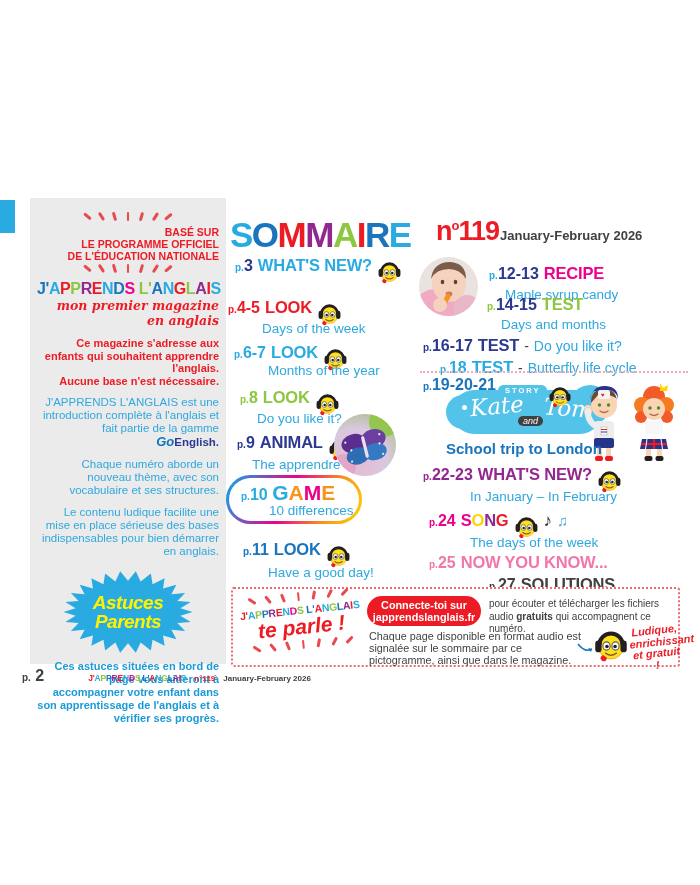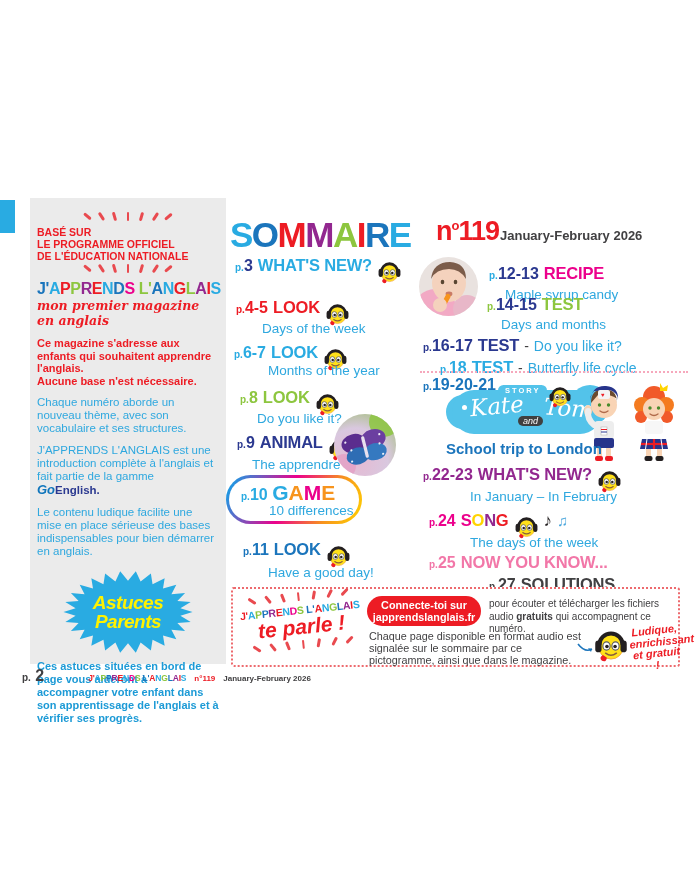--- a/index.html
+++ b/index.html
@@ -9,21 +9,21 @@
   
   .c-red{color:#ED1C24}.c-cyan{color:#29ABE2}.c-blue{color:#1B75BC}.c-navy{color:#2B3990}
   .c-green{color:#8DC63F}.c-purple{color:#92278F}.c-pink{color:#EC008C}.c-lpink{color:#F277A8}
   .c-dark{color:#414042}
 
   
   .edge-tab{position:absolute;left:0;top:200px;width:15px;height:33px;background:#29ABE2;}
 
   
   .sidebar{position:absolute;left:30px;top:198px;width:196px;height:466px;background:#EBEBEB;
-           box-sizing:border-box;padding:12px 7px 0;text-align:left;}
+           box-sizing:border-box;padding:12px 7px 0;text-align:right;}
   .dashes{display:flex;justify-content:center;gap:11px;height:11px;margin:2px 0 3px;}
   .dashes i{display:block;width:2.6px;height:9px;background:#E94A4F;border-radius:2px;}
   .dashes i:nth-child(1){transform:rotate(-50deg)}
   .dashes i:nth-child(2){transform:rotate(-33deg)}
   .dashes i:nth-child(3){transform:rotate(-16deg)}
   .dashes i:nth-child(4){transform:rotate(0deg)}
   .dashes i:nth-child(5){transform:rotate(16deg)}
   .dashes i:nth-child(6){transform:rotate(33deg)}
   .dashes i:nth-child(7){transform:rotate(50deg)}
   .tagline{color:#ED1C24;font-weight:bold;font-size:10.5px;line-height:12px;}
@@ -171,24 +171,24 @@
         <i></i>
         <i></i>
         <i></i>
       </div>
     <div class="logo-main"><span style="color: rgb(27, 117, 188);">J</span><span style="color: rgb(27, 117, 188);">'</span><span style="color: rgb(41, 171, 226);">A</span><span style="color: rgb(237, 28, 36);">P</span><span style="color: rgb(141, 198, 63);">P</span><span style="color: rgb(146, 39, 143);">R</span><span style="color: rgb(237, 28, 36);">E</span><span style="color: rgb(41, 171, 226);">N</span><span style="color: rgb(27, 117, 188);">D</span><span style="color: rgb(236, 0, 140);">S</span><span style="color: rgb(236, 0, 140);"> </span><span style="color: rgb(141, 198, 63);">L</span><span style="color: rgb(141, 198, 63);">'</span><span style="color: rgb(27, 117, 188);">A</span><span style="color: rgb(41, 171, 226);">N</span><span style="color: rgb(237, 28, 36);">G</span><span style="color: rgb(141, 198, 63);">L</span><span style="color: rgb(146, 39, 143);">A</span><span style="color: rgb(237, 28, 36);">I</span><span style="color: rgb(41, 171, 226);">S</span></div>
     <div class="logo-script">mon premier magazine en anglais</div>
     <div class="p-red">
       <span>Ce magazine s'adresse aux enfants qui souhaitent apprendre l'anglais.</span><br>
       <span>Aucune base n'est nécessaire.</span>
     </div>
-    <div class="p-blue">Chaque numéro aborde un nouveau thème, avec son vocabulaire et ses structures.</div>
     <div class="p-blue">
       <span>J'APPRENDS L'ANGLAIS est une introduction complète à l'anglais et fait partie de la gamme </span><span class="brand-go">Go</span><span class="brand-en">English.</span>
     </div>
+    <div class="p-blue">Chaque numéro aborde un nouveau thème, avec son vocabulaire et ses structures.</div>
     <div class="p-blue">Le contenu ludique facilite une mise en place sérieuse des bases indispensables pour bien démarrer en anglais.</div>
     <div class="starburst">
       <svg viewBox="-70 -45 140 90">
         <polygon fill="#29ABE2" points="66.0,0.0 53.6,3.9 64.1,10.1 50.5,11.3 58.4,19.5 44.4,18.2 49.4,27.9 35.8,24.0 37.5,34.6 25.1,28.3 23.4,39.3 12.9,31.1 8.0,41.7 -0.0,32.0 -8.0,41.7 -12.9,31.1 -23.4,39.3 -25.1,28.3 -37.5,34.6 -35.8,24.0 -49.4,27.9 -44.4,18.2 -58.4,19.5 -50.5,11.3 -64.1,10.1 -53.6,3.9 -66.0,-0.0 -53.6,-3.9 -64.1,-10.1 -50.5,-11.3 -58.4,-19.5 -44.4,-18.2 -49.4,-27.9 -35.8,-24.0 -37.5,-34.6 -25.1,-28.3 -23.4,-39.3 -12.9,-31.1 -8.0,-41.7 -0.0,-32.0 8.0,-41.7 12.9,-31.1 23.4,-39.3 25.1,-28.3 37.5,-34.6 35.8,-24.0 49.4,-27.9 44.4,-18.2 58.4,-19.5 50.5,-11.3 64.1,-10.1 53.6,-3.9"></polygon>
       </svg>
       <div class="txt">
         <span>Astuces</span>
         <span>Parents</span>
       </div>
     </div>
@@ -198,21 +198,21 @@
   <h1 class="sommaire" style="margin:0"><span style="color: rgb(41, 171, 226);">S</span><span style="color: rgb(27, 117, 188);">O</span><span style="color: rgb(237, 28, 36);">M</span><span style="color: rgb(146, 39, 143);">M</span><span style="color: rgb(141, 198, 63);">A</span><span style="color: rgb(237, 28, 36);">I</span><span style="color: rgb(27, 117, 188);">R</span><span style="color: rgb(41, 171, 226);">E</span></h1>
 
   <div class="row" style="left:235px;top:256px">
     <span class="pg"><span class="pp c-cyan">p.</span><span class="pn c-navy">3</span></span>
     <span class="ttl c-cyan">WHAT'S NEW?</span>
     <svg class="mascot" viewBox="0 0 40 40">
         <use href="#mascot-def"></use>
       </svg>
   </div>
 
-  <div class="row" style="left:236px;top:298px">
+  <div class="row" style="left:228px;top:298px">
     <span class="pg"><span class="pp c-red">p.</span><span class="pn c-red">4-5</span></span>
     <span class="ttl c-red">LOOK</span>
     <svg class="mascot" viewBox="0 0 40 40">
         <use href="#mascot-def"></use>
       </svg>
   </div>
   <div class="sub" style="left:262px;top:321px">Days of the week</div>
 
   <div class="row" style="left:234px;top:343px">
     <span class="pg"><span class="pp c-cyan">p.</span><span class="pn c-cyan">6-7</span></span>

